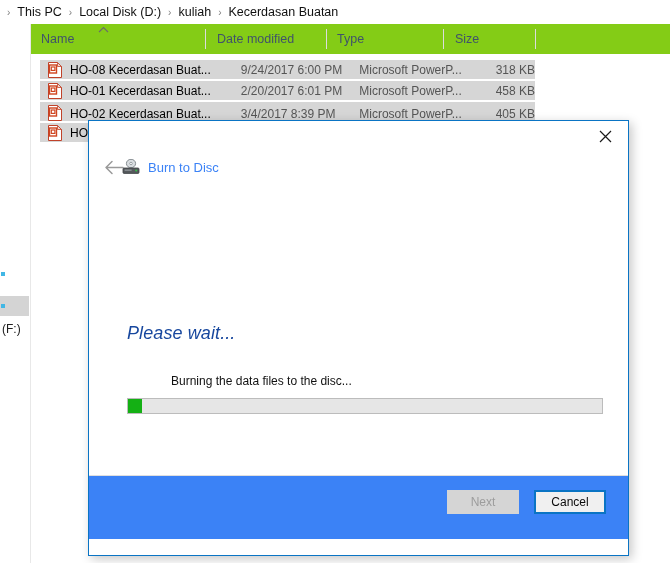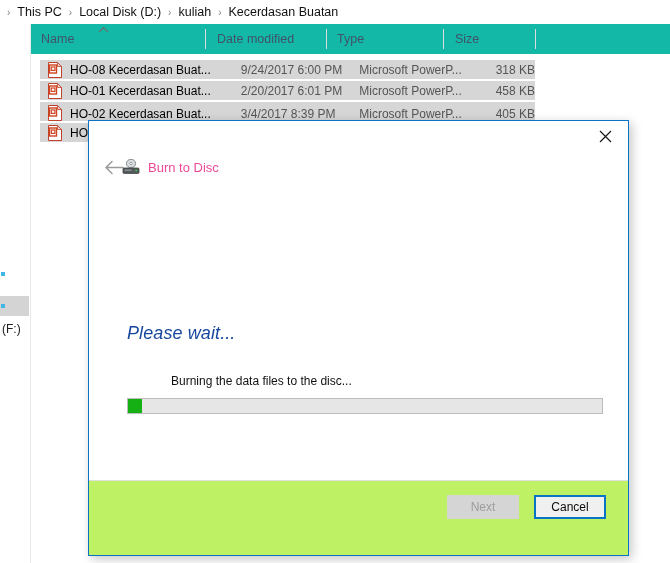--- a/index.html
+++ b/index.html
@@ -78,21 +78,21 @@
     left: 2px; top: 322px;
     font-size: 12px;
     color: #202020;
   }
 
   
   #col-header {
     position: absolute;
     left: 31px; top: 24px;
     width: 639px; height: 30px;
-    background: #14b8a6;
+    background: #84cc16;
   }
   #col-header .col {
     position: absolute;
     top: 0; height: 30px;
     display: flex;
     align-items: center;
     font-size: 12.5px;
     color: #3d5a80;
     color: #40536b;
   }
@@ -201,21 +201,21 @@
     display: flex;
     align-items: center;
   }
   #dlg-titlebar .burn-icon {
     position: relative;
     width: 19px; height: 16px;
     margin-right: 7px;
   }
   #dlg-title-text {
     font-size: 13px;
-    color: #ec4899;
+    color: #3b82f6;
   }
   #dlg-heading {
     position: absolute;
     left: 38px; top: 202px;
     font-size: 18px;
     color: #17479e;
     letter-spacing: 0.1px;
     font-style: italic;
   }
   #dlg-status {
@@ -232,23 +232,23 @@
     background: #e6e6e6;
     border: 1px solid #bcbcbc;
     box-sizing: border-box;
   }
   #progress-fill {
     height: 100%;
     background: #14b014;
   }
   #dlg-footer {
     position: absolute;
-    left: 0; bottom: 0;
-    width: 539px; height: 75px;
-    background: #bef264;
+    left: 0; bottom: 16px;
+    width: 539px; height: 64px;
+    background: #3b82f6;
     border-top: 1px solid #dfdfdf;
     box-sizing: border-box;
   }
   .dlg-btn {
     position: absolute;
     top: 14px;
     width: 72px; height: 24px;
     font-family: "Liberation Sans", sans-serif;
     font-size: 12px;
     display: flex;

